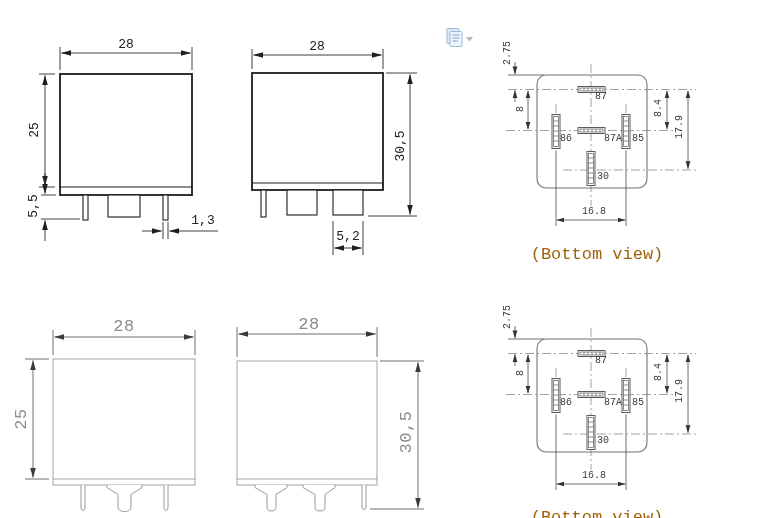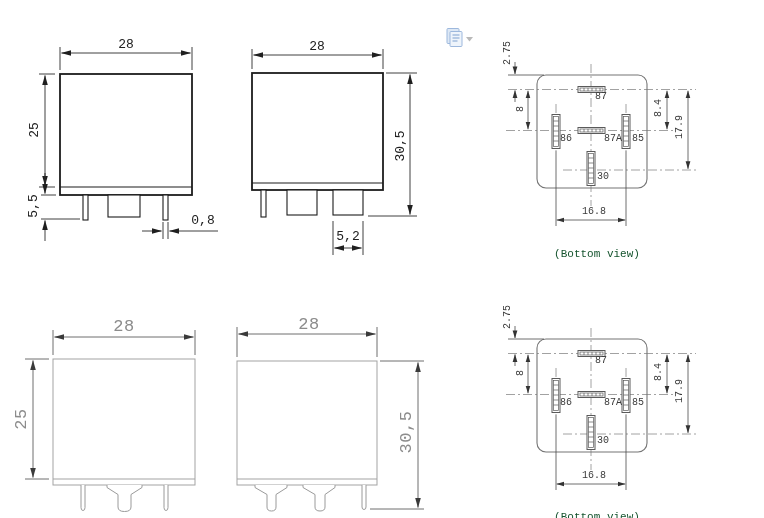--- a/index.html
+++ b/index.html
@@ -5,21 +5,21 @@
   html,body{margin:0;padding:0;background:#fff;}
   .stage{position:relative;width:764px;height:502px;background:#ffffff;overflow:hidden;
          font-family:Liberation Mono, monospace;margin-top:20px;}
   .art{position:absolute;left:0;top:0;}
   .icon{position:absolute;left:444px;top:6px;}
   .lbl{position:absolute;white-space:nowrap;line-height:1;transform:translate(-50%,-50%);}
   .rot{transform:translate(-50%,-50%) rotate(-90deg);}
   .s13{font-size:13px;color:#202020;}
   .s17{font-size:17px;color:#8c8c8c;letter-spacing:.5px;}
   .s10{font-size:10px;color:#3a3a3a;}
-  .cap{font-size:11px;color:#14532d;}
+  .cap{font-size:17px;color:#a16207;}
 </style>
 </head>
 <body>
 
 <div class="stage">
 
   <svg class="art" width="764" height="518" viewBox="0 0 764 518">
     <defs>
       <marker id="ma" viewBox="0 0 10 7" refX="9.5" refY="3.5" markerWidth="10" markerHeight="7" orient="auto" markerUnits="userSpaceOnUse">
           <path d="M0,0.7 L10,3.5 L0,6.3 Z" fill="#1f1f1f"></path>
@@ -180,21 +180,21 @@
   <svg class="icon" width="34" height="28" viewBox="0 0 34 28">
     <rect x="3" y="2.5" width="12" height="15" rx="1" fill="#dde8f5" stroke="#9db8dd"></rect>
     <rect x="6" y="5.5" width="12" height="15" rx="1" fill="#eef4fb" stroke="#9db8dd"></rect>
     <path d="M8.5,9 h7 M8.5,12 h7 M8.5,15 h5" stroke="#7fa1cf" stroke-width="1" fill="none"></path>
     <path d="M22,11 h7 l-3.5,4.5 Z" fill="#b9b9b9"></path>
   </svg>
 
   <span class="lbl s13" style="left:126px;top:24px">28</span>
   <span class="lbl s13 rot" style="left:34px;top:110px">25</span>
   <span class="lbl s13 rot" style="left:33px;top:186px">5,5</span>
-  <span class="lbl s13" style="left:203px;top:200px">0,8</span>
+  <span class="lbl s13" style="left:203px;top:200px">1,3</span>
 
   <span class="lbl s13" style="left:317px;top:26px">28</span>
   <span class="lbl s13 rot" style="left:400px;top:126px">30,5</span>
   <span class="lbl s13" style="left:348px;top:216px">5,2</span>
 
   <span class="lbl s10 rot" style="left:508px;top:33px">2.75</span>
   <span class="lbl s10 rot" style="left:521px;top:89px">8</span>
   <span class="lbl s10 rot" style="left:659px;top:88px">8.4</span>
   <span class="lbl s10 rot" style="left:680px;top:107px">17.9</span>
   <span class="lbl s10" style="left:594px;top:192px">16.8</span>

